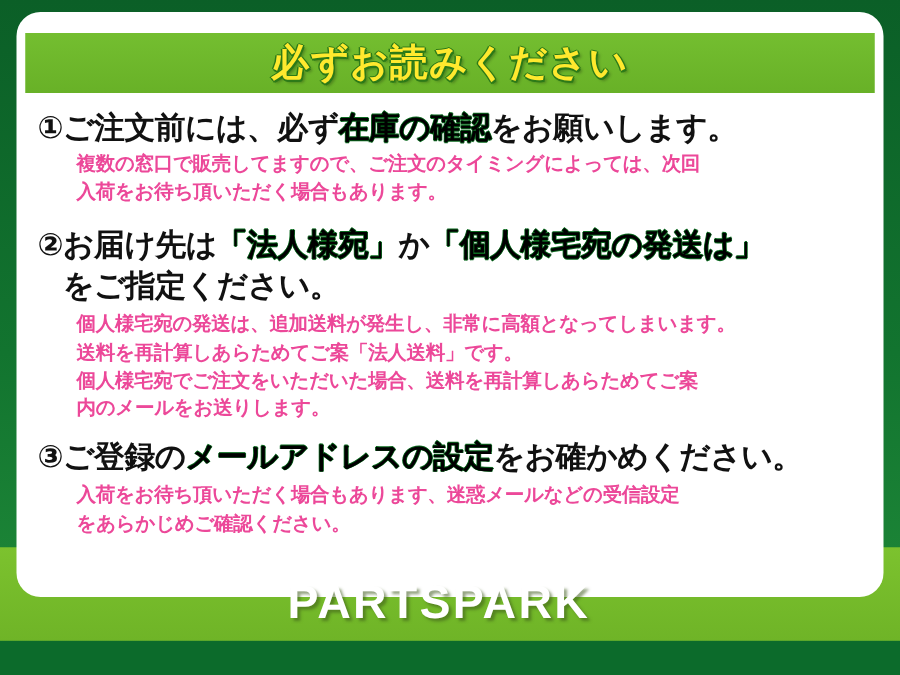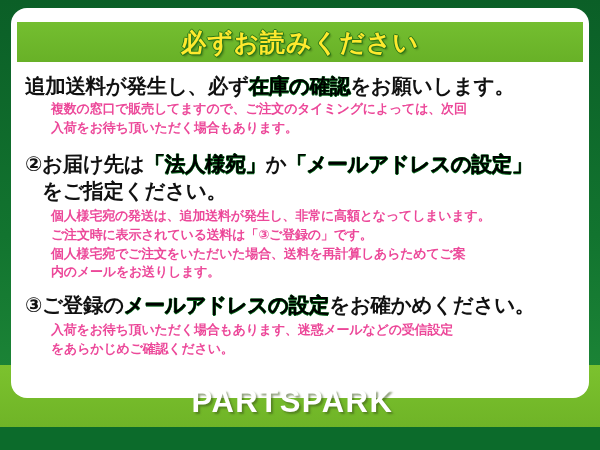--- a/index.html
+++ b/index.html
@@ -165,33 +165,33 @@
 
   <div id="notice-card">
 
     <div id="header-banner">
       <div id="header-title">必ずお読みください</div>
     </div>
 
     <div id="notice-body">
 
       <div class="section" id="section-1">
-        <div class="section-heading"><span>追加送料が発生し、必ず</span><span class="hl">在庫の確認</span><span>をお願いします。</span></div>
+        <div class="section-heading"><span>①ご注文前には、必ず</span><span class="hl">在庫の確認</span><span>をお願いします。</span></div>
         <div class="section-body">
             <p>複数の窓口で販売してますので、ご注文のタイミングによっては、次回</p>
             <p>入荷をお待ち頂いただく場合もあります。</p>
           </div>
       </div>
 
       <div class="section" id="section-2">
-        <div class="section-heading"><span>②お届け先は</span><span class="hl">「法人様宛」</span><span>か</span><span class="hl">「メールアドレスの設定」</span></div>
+        <div class="section-heading"><span>②お届け先は</span><span class="hl">「法人様宛」</span><span>か</span><span class="hl">「個人様宅宛の発送は」</span></div>
         <div class="section-heading heading-line2">をご指定ください。</div>
         <div class="section-body">
             <p>個人様宅宛の発送は、追加送料が発生し、非常に高額となってしまいます。</p>
-            <p>ご注文時に表示されている送料は「③ご登録の」です。</p>
+            <p>送料を再計算しあらためてご案「法人送料」です。</p>
             <p>個人様宅宛でご注文をいただいた場合、送料を再計算しあらためてご案</p>
             <p>内のメールをお送りします。</p>
           </div>
       </div>
 
       <div class="section" id="section-3">
         <div class="section-heading"><span>③ご登録の</span><span class="hl">メールアドレスの設定</span><span>をお確かめください。</span></div>
         <div class="section-body">
             <p>入荷をお待ち頂いただく場合もあります、迷惑メールなどの受信設定</p>
             <p>をあらかじめご確認ください。</p>

